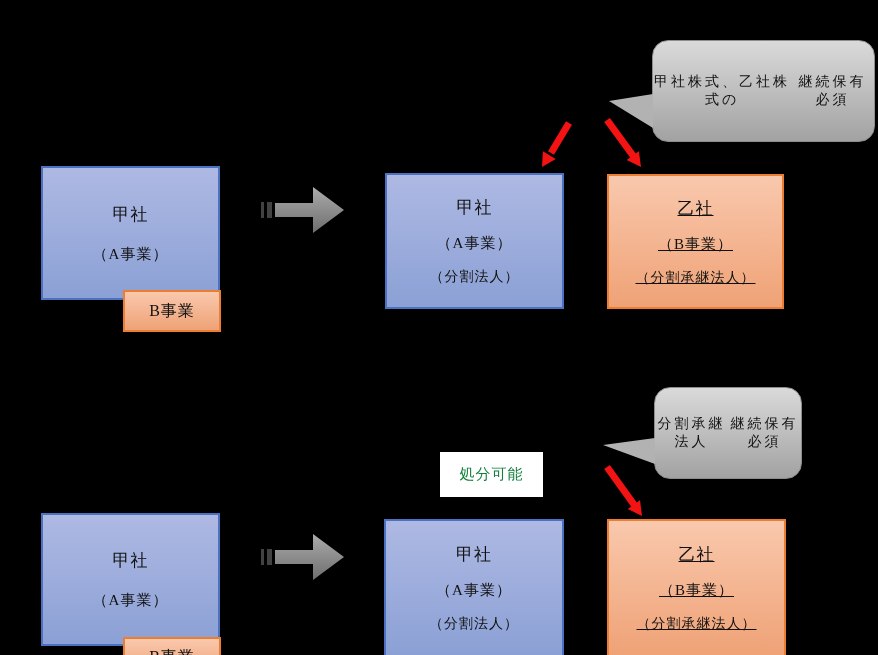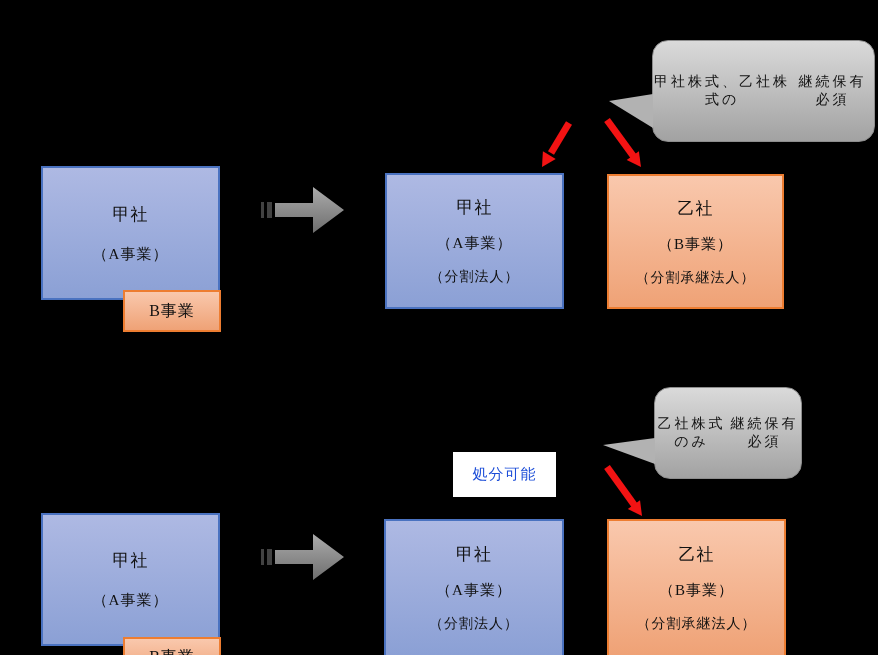--- a/index.html
+++ b/index.html
@@ -11,21 +11,21 @@
   }
   .grp { position:absolute; left:0; top:0; width:0; height:0; }
 
   
   .cbox {
     position:absolute; display:flex; flex-direction:column;
     align-items:center; justify-content:center; text-align:center;
     row-gap:15px; letter-spacing:1px;
   }
   .blue   { background:linear-gradient(180deg,#aeb9e3 0%,#8ba0d5 100%); border:2px solid #4a72c0; }
-  .orange { background:linear-gradient(180deg,#f9c8ad 0%,#efa276 100%); border:2px solid #ed7d31; }
+  .orange { background:linear-gradient(180deg,#f9c8ad 0%,#efa276 100%); border:2px solid #ed7d31;text-decoration:underline; }
   .ln1 { font-size:17px;text-align:center; }
   .ln2 { font-size:15px; }
   .ln3 { font-size:14px; }
 
   #box-top-left  { left:41px;  top:166px; width:175px; height:130px; row-gap:19px; }
   #box-top-mid   { left:385px; top:173px; width:175px; height:132px; }
   #box-top-right { left:607px; top:174px; width:173px; height:131px; }
   #box-bot-left  { left:41px;  top:513px; width:175px; height:129px; row-gap:19px; }
   #box-bot-mid   { left:384px; top:519px; width:176px; height:134px; }
   #box-bot-right { left:607px; top:519px; width:175px; height:134px; }
@@ -46,23 +46,23 @@
     row-gap:14px; font-size:14px; letter-spacing:3px;
     background:linear-gradient(180deg,#dadada 0%,#a2a2a2 100%);
     border:1px solid #8d8d8d; border-radius:16px;
   }
   #callout-top { left:652px; top:40px;  width:221px; height:100px; }
   #callout-bot { left:654px; top:387px; width:146px; height:90px;  }
 
   
   #disposal-label {
     position:absolute; left:440px; top:452px; width:103px; height:45px;
-    background:#ffffff; color:#1d4ed8;
+    background:#ffffff; color:#15803d;
     display:flex; align-items:center; justify-content:center;
-    font-size:15px; letter-spacing:1px;margin-left:13px;
+    font-size:15px; letter-spacing:1px;
   }
 
   
   .striped-arrow { position:absolute; width:83px; height:46px; }
   #arrow-top { left:261px; top:187px; }
   #arrow-bot { left:261px; top:534px; }
 
   #overlay { position:absolute; left:0; top:0; pointer-events:none; }
 </style>
 </head>
@@ -137,21 +137,21 @@
     <span class="ln3">（分割法人）</span>
   </div>
 
   <div class="cbox orange" id="box-bot-right">
     <span class="ln1">乙社</span>
     <span class="ln2">（B事業）</span>
     <span class="ln3">（分割承継法人）</span>
   </div>
 
   <div class="callout" id="callout-bot">
-    <span>乙社株式のみ</span>
+    <span>分割承継法人</span>
     <span>継続保有必須</span>
   </div>
 
   <div id="disposal-label">
     <span>処分可能</span>
   </div>
 
   <svg id="overlay" width="878" height="655" viewBox="0 0 878 655">
 
     <polygon points="609,101 653,94 653,128" fill="#b2b2b2"></polygon>

